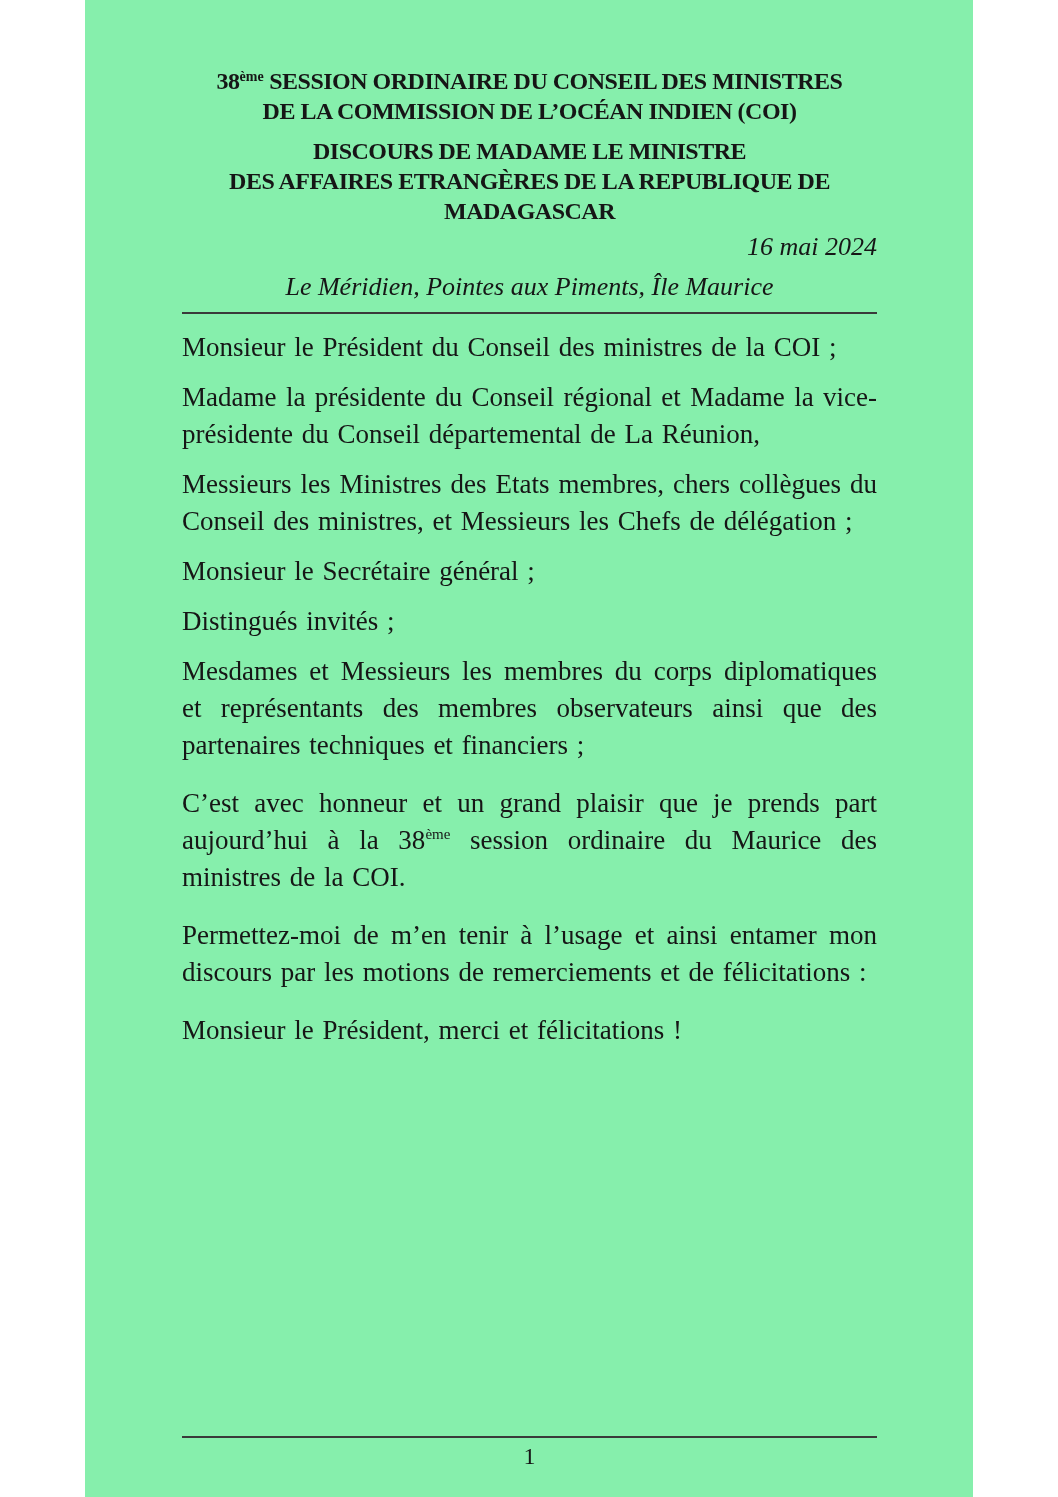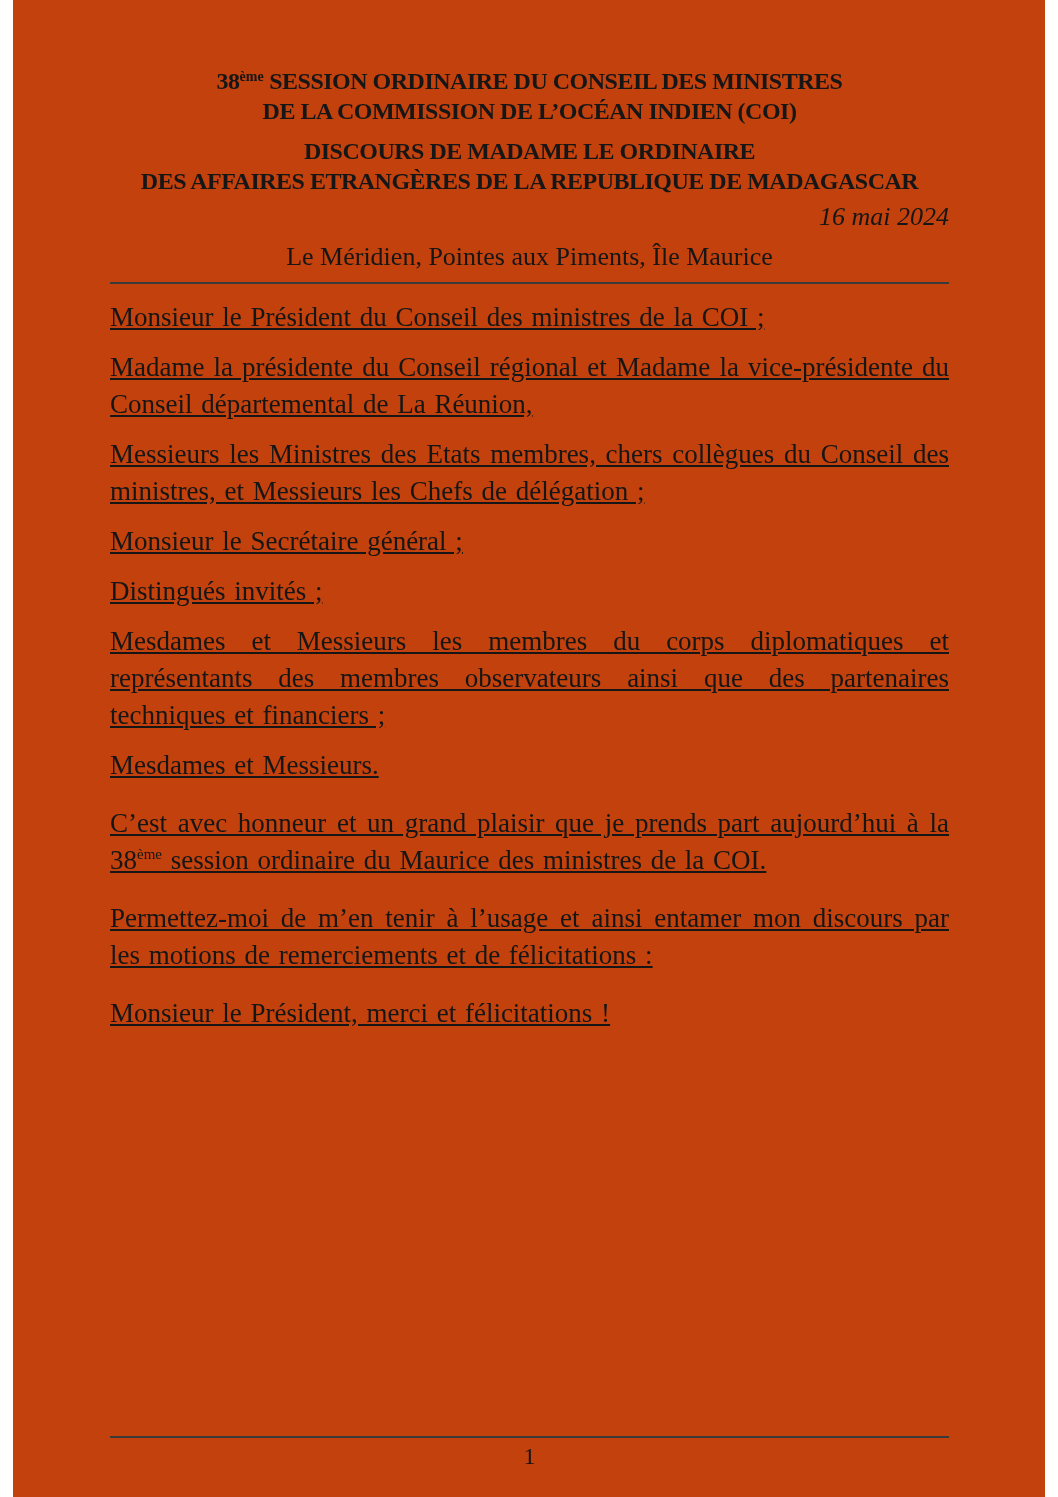--- a/index.html
+++ b/index.html
@@ -1,22 +1,22 @@
 <!DOCTYPE html>
 <html lang="fr"><head>
 <meta charset="utf-8">
 <style>
   html, body { margin: 0; padding: 0; background: #ffffff; }
 
   .page {
     position: relative;
-    width: 1032px;
+    width: 888px;
     height: 1497px;
     margin: 0 auto;
-    background: #c2410c;
+    background: #86efac;
     color: #161616;
     font-family: "Liberation Serif", "DejaVu Serif", serif;
     overflow: hidden;
   }
 
   .content { padding: 66px 96px 0 97px; }
 
   
   .doc-header { text-align: center; }
 
@@ -30,39 +30,40 @@
 
   .date-line {
     margin-top: 2px;
     font-style: italic;
     font-size: 26px;
     line-height: 38px;
     text-align: right;
   }
   .venue-line {
     margin-top: 2px;
+    font-style: italic;
     font-size: 26px;
     line-height: 38px;
   }
 
   .rule {
     height: 0;
     border-top: 2.5px solid #3a3a3a;
     margin: 6px 0 0 0;
   }
 
   
   .body-text {
     margin-top: 15px;
     font-size: 27px;
     line-height: 37px;
     text-align: justify;
     word-spacing: 2px;
   }
-  .body-text p { margin: 0; text-decoration: underline; }
+  .body-text p { margin: 0; }
   p.salut { margin: 0 0 13px 0; }
   p.main  { margin: 21px 0 0 0; }
 
   sup.ord {
     font-size: 15px;
     line-height: 0;
     vertical-align: 10px;
     letter-spacing: 0;
   }
   .heading sup.ord { font-size: 14px; vertical-align: 8px; }
@@ -89,37 +90,36 @@
 <div class="page">
   <div class="content">
 
     <div class="doc-header">
       <div class="heading">
         <div><span>38</span><sup class="ord">ème</sup><span> SESSION ORDINAIRE DU CONSEIL DES MINISTRES</span></div>
         <div>DE LA COMMISSION DE L’OCÉAN INDIEN (COI)</div>
       </div>
 
       <div class="heading subtitle-block">
-        <div>DISCOURS DE MADAME LE ORDINAIRE</div>
+        <div>DISCOURS DE MADAME LE MINISTRE</div>
         <div>DES AFFAIRES ETRANGÈRES DE LA REPUBLIQUE DE MADAGASCAR</div>
       </div>
 
       <div class="date-line">16 mai 2024</div>
       <div class="venue-line">Le Méridien, Pointes aux Piments, Île Maurice</div>
       <div class="rule"></div>
     </div>
 
     <div class="body-text">
       <p class="salut">Monsieur le Président du Conseil des ministres de la COI&nbsp;;</p>
       <p class="salut">Madame la présidente du Conseil régional et Madame la vice-présidente du Conseil départemental de La Réunion,</p>
       <p class="salut">Messieurs les Ministres des Etats membres, chers collègues du Conseil des ministres, et Messieurs les Chefs de délégation&nbsp;;</p>
       <p class="salut">Monsieur le Secrétaire général&nbsp;;</p>
       <p class="salut">Distingués invités&nbsp;;</p>
       <p class="salut">Mesdames et Messieurs les membres du corps diplomatiques et représentants des membres observateurs ainsi que des partenaires techniques et financiers&nbsp;;</p>
-      <p class="salut">Mesdames et Messieurs.</p>
 
       <p class="main"><span>C’est avec honneur et un grand plaisir que je prends part aujourd’hui à la 38</span><sup class="ord">ème</sup><span> session ordinaire du Maurice des ministres de la COI.</span></p>
       <p class="main">Permettez-moi de m’en tenir à l’usage et ainsi entamer mon discours par les motions de remerciements et de félicitations&nbsp;:</p>
       <p class="main">Monsieur le Président, merci et félicitations&nbsp;!</p>
     </div>
   </div>
 
   <div class="footer">
     <div class="footer-rule"></div>
     <div class="page-number">1</div>

